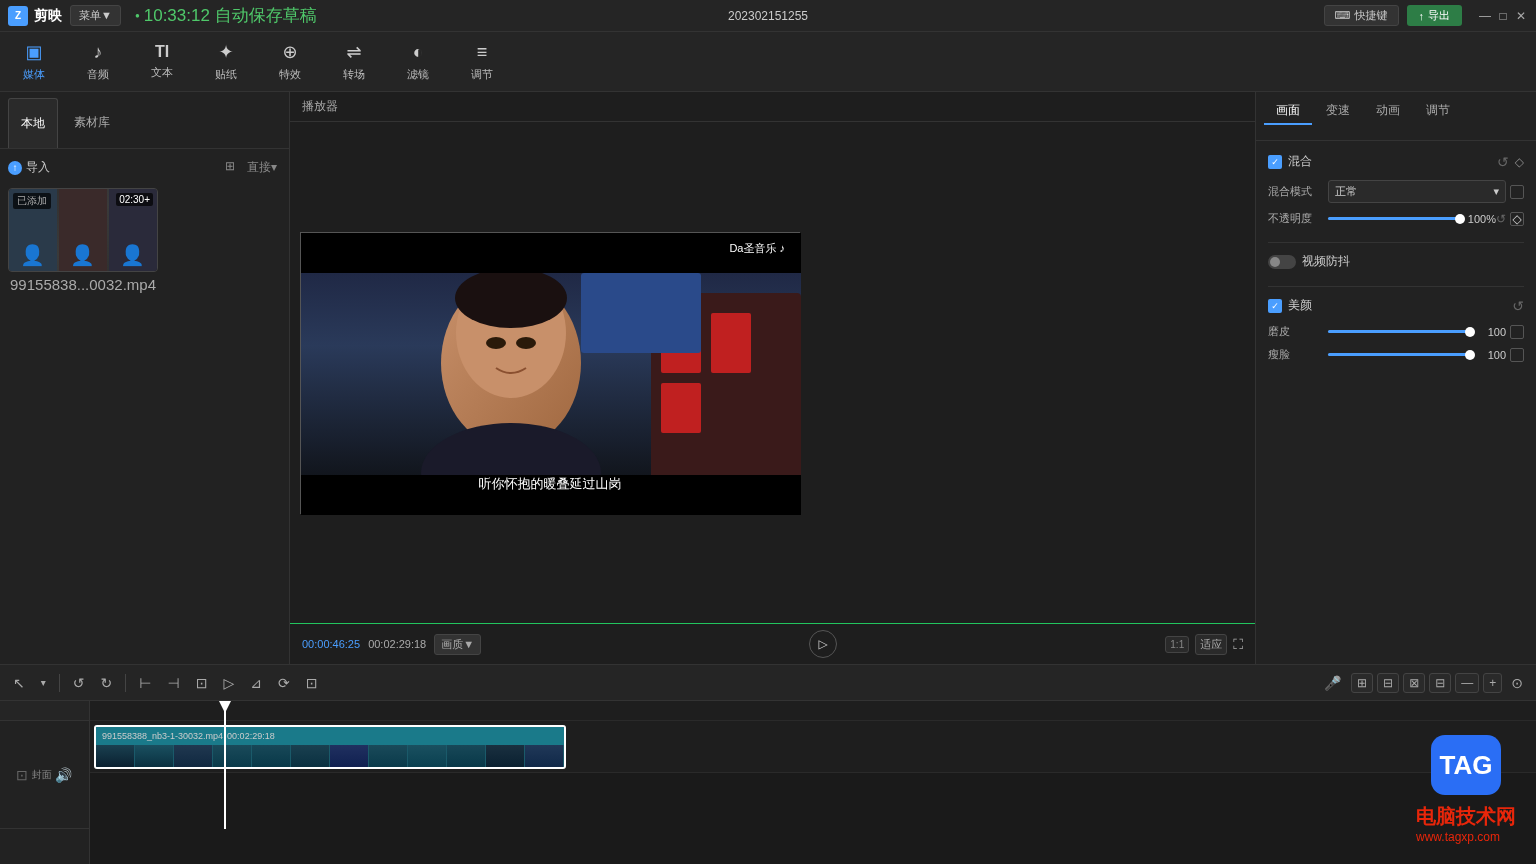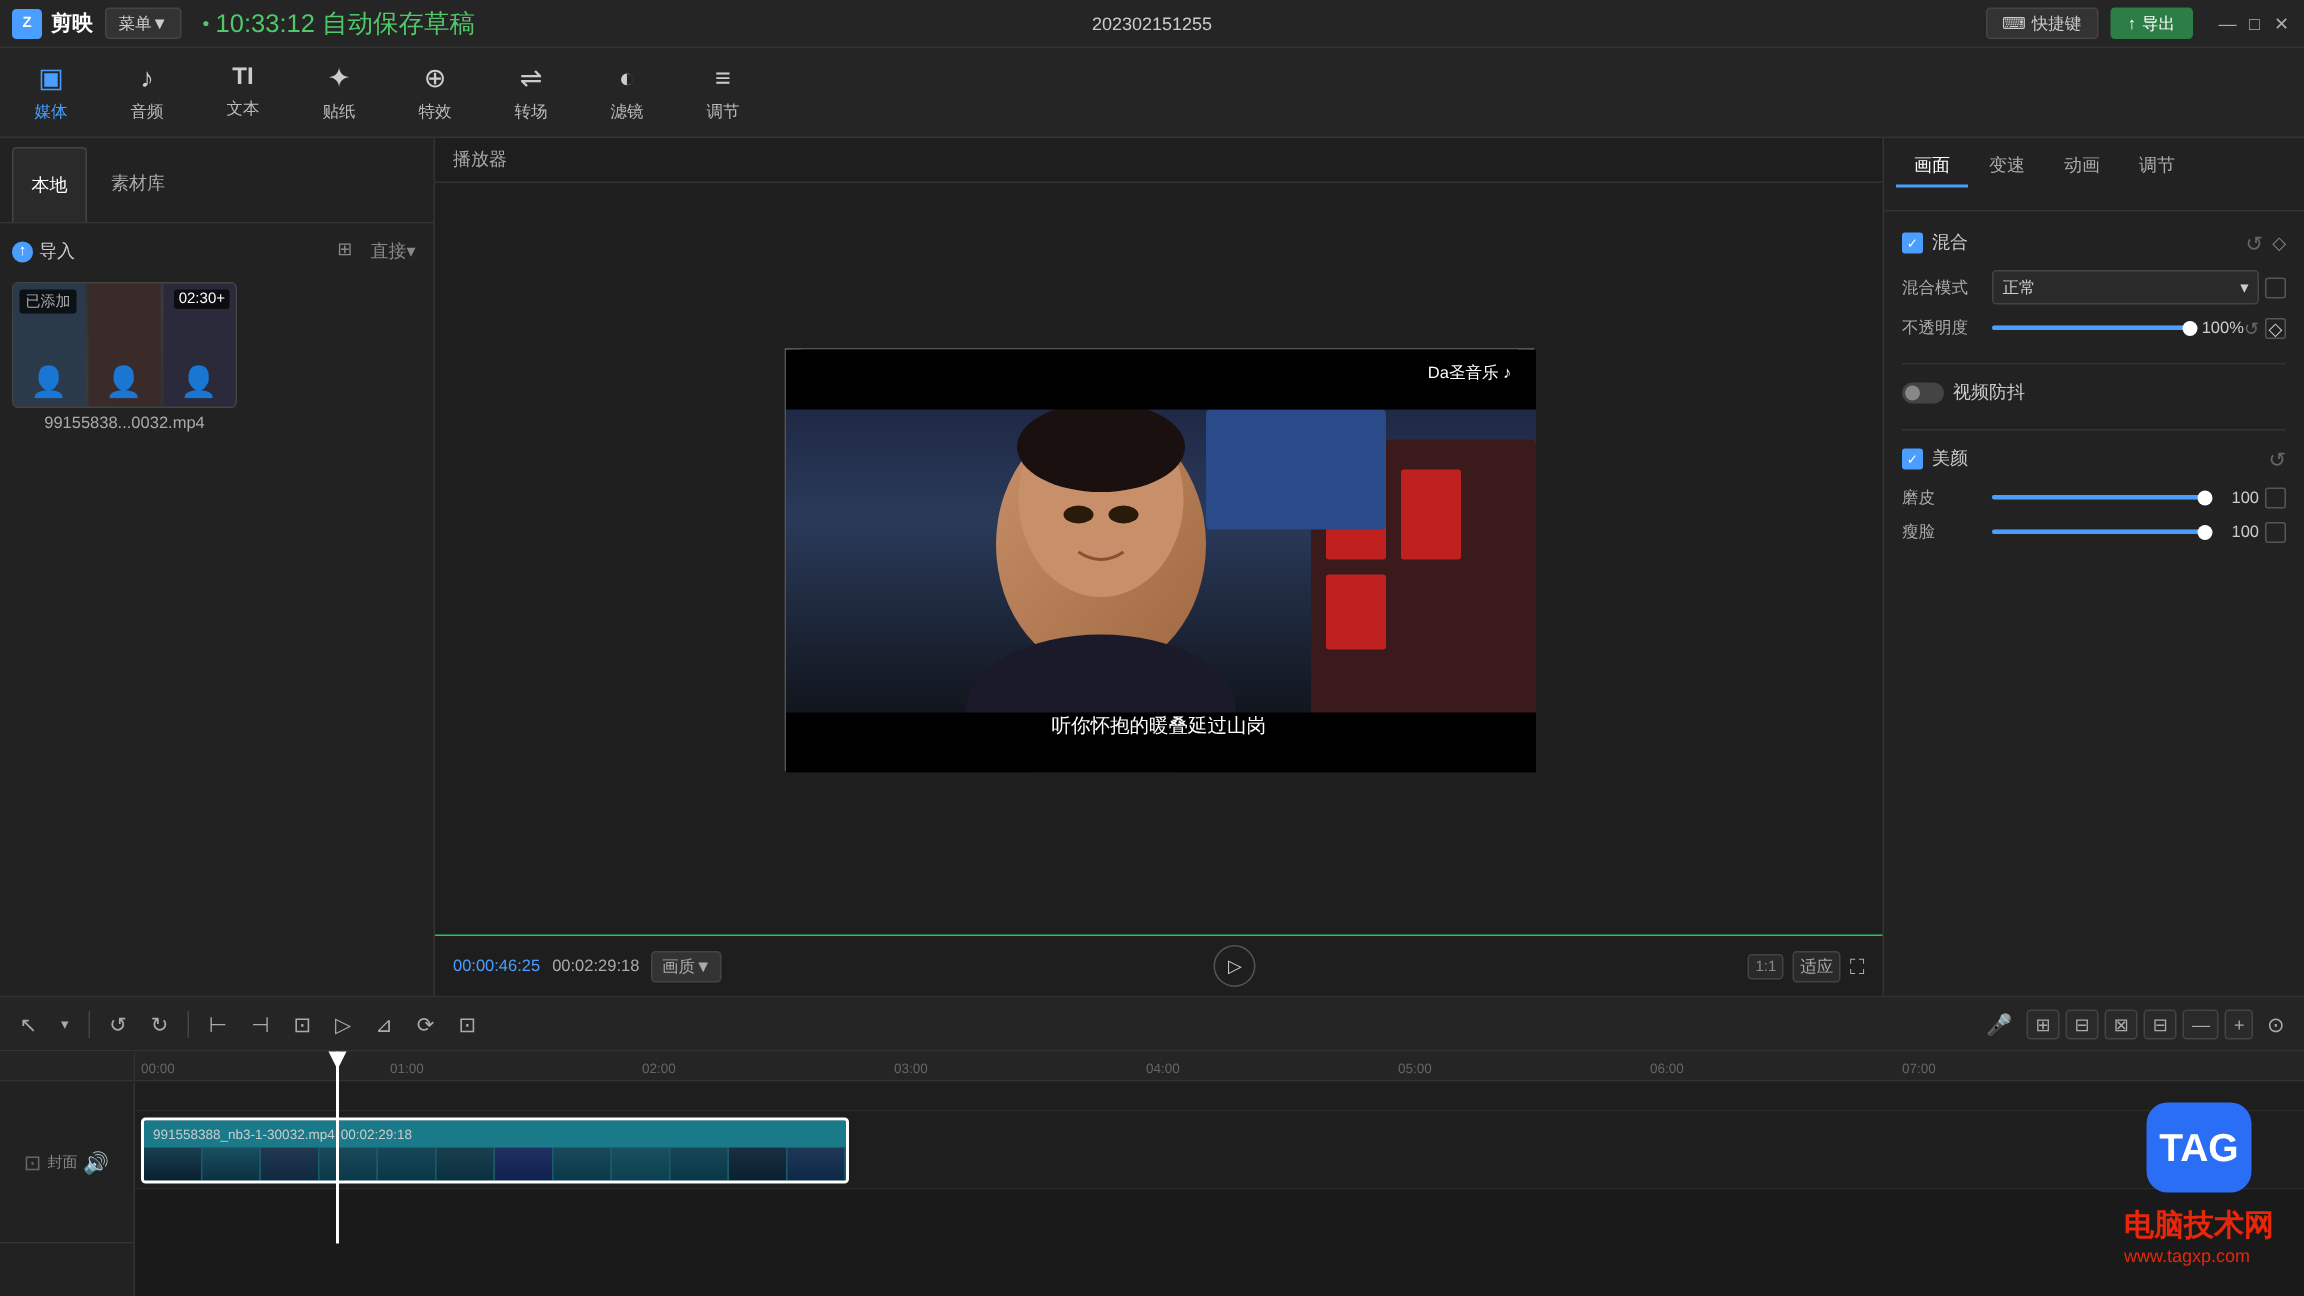--- a/index.html
+++ b/index.html
@@ -253,21 +253,21 @@
     .person-block {
       flex: 1;
       background: #444;
       display: flex;
       align-items: flex-end;
       justify-content: center;
       font-size: 20px;
       padding-bottom: 4px;
     }
     .media-name {
-      font-size: 11px;
+      font-size: 15px;
       color: #aaa;
       margin-top: 4px;
       text-align: center;
       white-space: nowrap;
       overflow: hidden;
       text-overflow: ellipsis;
     }
 
     
     #center-panel {
@@ -280,21 +280,20 @@
     #player-header {
       padding: 6px 12px;
       font-size: 12px;
       color: #aaa;
       border-bottom: 1px solid #333;
     }
     #player-area {
       flex: 1;
       display: flex;
       align-items: center;
-      justify-content: center;
       padding: 10px;
       position: relative;
     }
     #video-frame {
       width: 500px;
       height: 282px;
       background: #000;
       position: relative;
       border: 1px solid #555;
     }
@@ -1026,32 +1025,20 @@
 
       <div class="track-label-area" style="height:108px;">
         <span class="track-label-icon">⊡</span>
         <span class="track-label-text">封面</span>
         <span class="track-label-icon">🔊</span>
       </div>
     </div>
 
     <div id="timeline-main" style="position:relative; flex:1; overflow:hidden;">
 
-      <div class="ruler">
-        <div class="ruler-marks">
-          <span class="ruler-mark" style="left:4px;">00:00</span>
-          <span class="ruler-mark" style="left:170px;">01:00</span>
-          <span class="ruler-mark" style="left:338px;">02:00</span>
-          <span class="ruler-mark" style="left:506px;">03:00</span>
-          <span class="ruler-mark" style="left:674px;">04:00</span>
-          <span class="ruler-mark" style="left:842px;">05:00</span>
-          <span class="ruler-mark" style="left:1010px;">06:00</span>
-          <span class="ruler-mark" style="left:1178px;">07:00</span>
-        </div>
-      </div>
 
       <div class="tracks-area" style="height:108px;">
 
         <div style="height:20px; background:#1e1e1e; border-bottom:1px solid #2a2a2a;"></div>
 
         <div style="height:52px; position:relative; background:#1e1e1e; border-bottom:1px solid #2a2a2a;">
 
           <div class="video-clip clip-selected" style="left:4px; width:472px;">
             <div class="clip-header">
               <span>991558388_nb3-1-30032.mp4</span>

